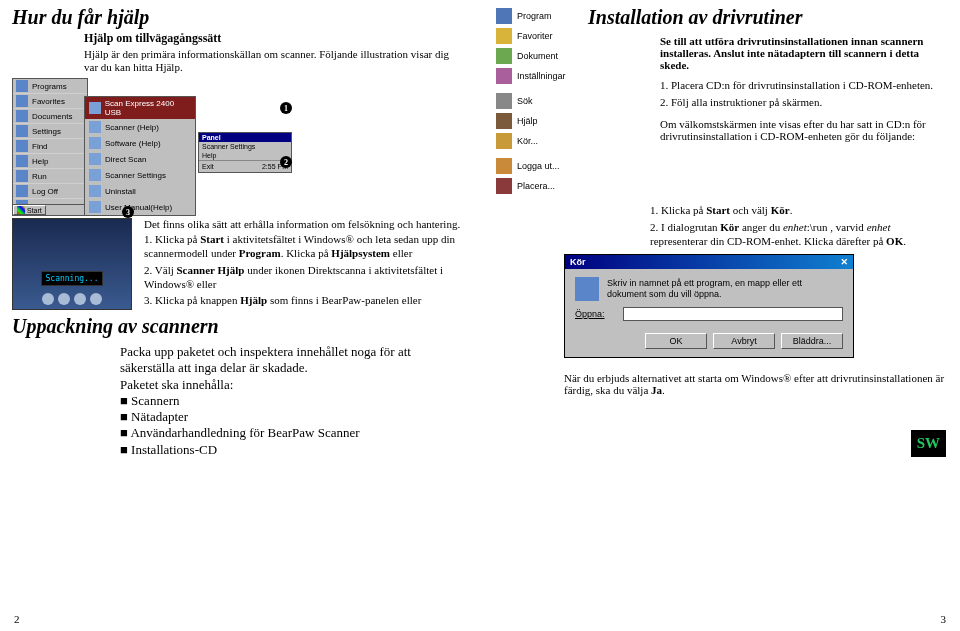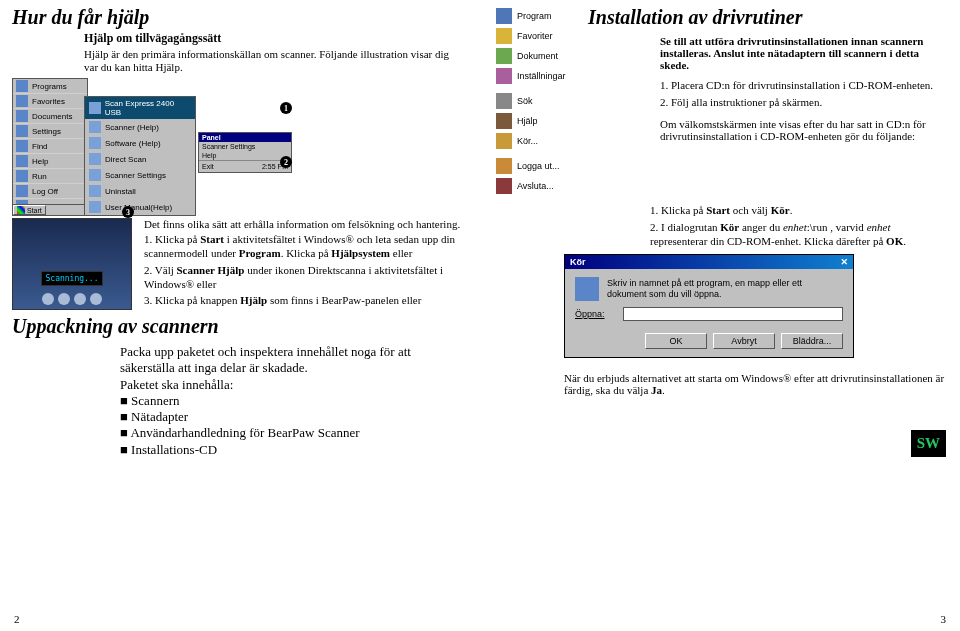--- a/index.html
+++ b/index.html
@@ -117,21 +117,21 @@
               </div>
           </div>
           <div class="taskbar">
             <div class="startbtn">
                 <span class="winic"></span>
                 <span>Start</span>
               </div>
           </div>
 
           <div class="flyout">
-            <div class="mi" style="background:#0c4a6e;color:#fff;">
+            <div class="mi" style="background:#7f1d1d;color:#fff;">
                 <span class="ic"></span>
                 <span>Scan Express 2400 USB</span>
               </div>
             <div class="mi">
                 <span class="ic"></span>
                 <span>Scanner (Help)</span>
               </div>
             <div class="mi">
                 <span class="ic"></span>
                 <span>Software (Help)</span>
@@ -239,21 +239,21 @@
             <span class="ic ic-kor"></span>
             <span>Kör...</span>
           </div>
         <div class="sep"></div>
         <div class="mi">
             <span class="ic ic-logga"></span>
             <span>Logga ut...</span>
           </div>
         <div class="mi">
             <span class="ic ic-avsluta"></span>
-            <span>Avsluta...</span>
+            <span>Placera...</span>
           </div>
       </div>
       <div style="flex:1;">
         <h1 class="inst">Installation av drivrutiner</h1>
         <p style="margin:6px 0 0 72px; font-weight:bold;">Se till att utföra drivrutinsinstallationen innan scannern installeras. Anslut inte nätadaptern till scannern i detta skede.</p>
         <ul class="numlist" style="margin:8px 0 0 72px;">
           <li>1. Placera CD:n för drivrutinsinstallation i CD-ROM-enheten.</li>
           <li>2. Följ alla instruktioner på skärmen.</li>
         </ul>
         <p style="margin:8px 0 0 72px;">Om välkomstskärmen inte visas efter du har satt in CD:n för drivrutinsinstallation i CD-ROM-enheten gör du följande:</p>

